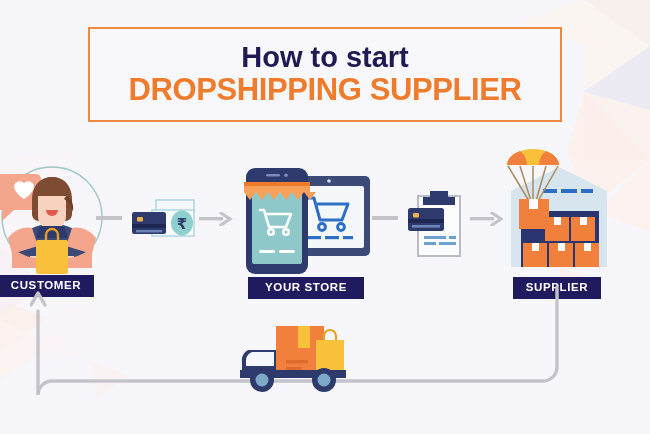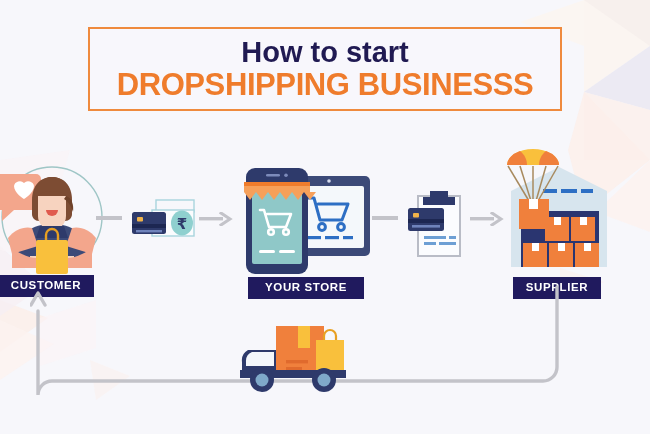--- a/index.html
+++ b/index.html
@@ -9,21 +9,21 @@
     font-family:"Liberation Sans", sans-serif;
     position:relative;
   }
   #stage{position:absolute;inset:0;width:650px;height:434px;overflow:hidden;background:#f7f7fb;}
 
   
   .bg-deco{position:absolute;inset:0;width:650px;height:434px;pointer-events:none;}
 
   
   .title-box{
-    position:absolute;left:88px;top:27px;width:474px;height:84px;
+    position:absolute;left:88px;top:27px;width:474px;height:95px;
     border:2px solid #ef8a3d;background:#f8f7fc;
     box-sizing:border-box;
     display:flex;flex-direction:column;align-items:center;justify-content:center;
   }
   .title-line1{
     font-size:29px;font-weight:bold;color:#201a52;
     letter-spacing:0px;line-height:1.05;margin-bottom:2px;
   }
   .title-line2{
     font-size:31px;font-weight:bold;color:#ef7c2c;
@@ -78,21 +78,21 @@
     <polygon points="0,246 44,286 0,316" fill="#f6eff4" opacity="0.8"></polygon>
     <polygon points="0,320 54,344 0,380" fill="#fdf3f0" opacity="0.8"></polygon>
     <polygon points="40,318 96,300 96,348 40,366" fill="#fbf4f6" opacity="0.6"></polygon>
     <polygon points="90,360 130,376 96,400" fill="#fbf1ee" opacity="0.65"></polygon>
 
     <polygon points="0,160 70,150 40,260 0,250" fill="#f9f4f6" opacity="0.7"></polygon>
   </svg>
 
   <div class="title-box">
     <div class="title-line1">How to start</div>
-    <div class="title-line2">DROPSHIPPING BUSINESSS</div>
+    <div class="title-line2">DROPSHIPPING SUPPLIER</div>
   </div>
 
   <svg class="art" id="art-customer" width="118" height="122" viewBox="0 0 118 122" xmlns="http://www.w3.org/2000/svg">
 
     <circle cx="58" cy="61" r="50" fill="none" stroke="#9fc6c6" stroke-width="1.4"></circle>
 
     <path d="M4 18 h38 a5 5 0 0 1 5 5 v26 a5 5 0 0 1 -5 5 h-22 l-12 11 v-11 h-4 a5 5 0 0 1 -5 -5 v-26 a5 5 0 0 1 5 -5 z" fill="#f3a68c"></path>
     <path d="M20 30 a6 6 0 0 1 10 -3 a6 6 0 0 1 10 3 c0 7 -10 13 -10 13 s-10 -6 -10 -13 z" fill="#ffffff"></path>
 
     <path d="M24 96 c0 -18 14 -28 34 -28 s34 10 34 28 v16 h-68 z" fill="#3c4a78"></path>

